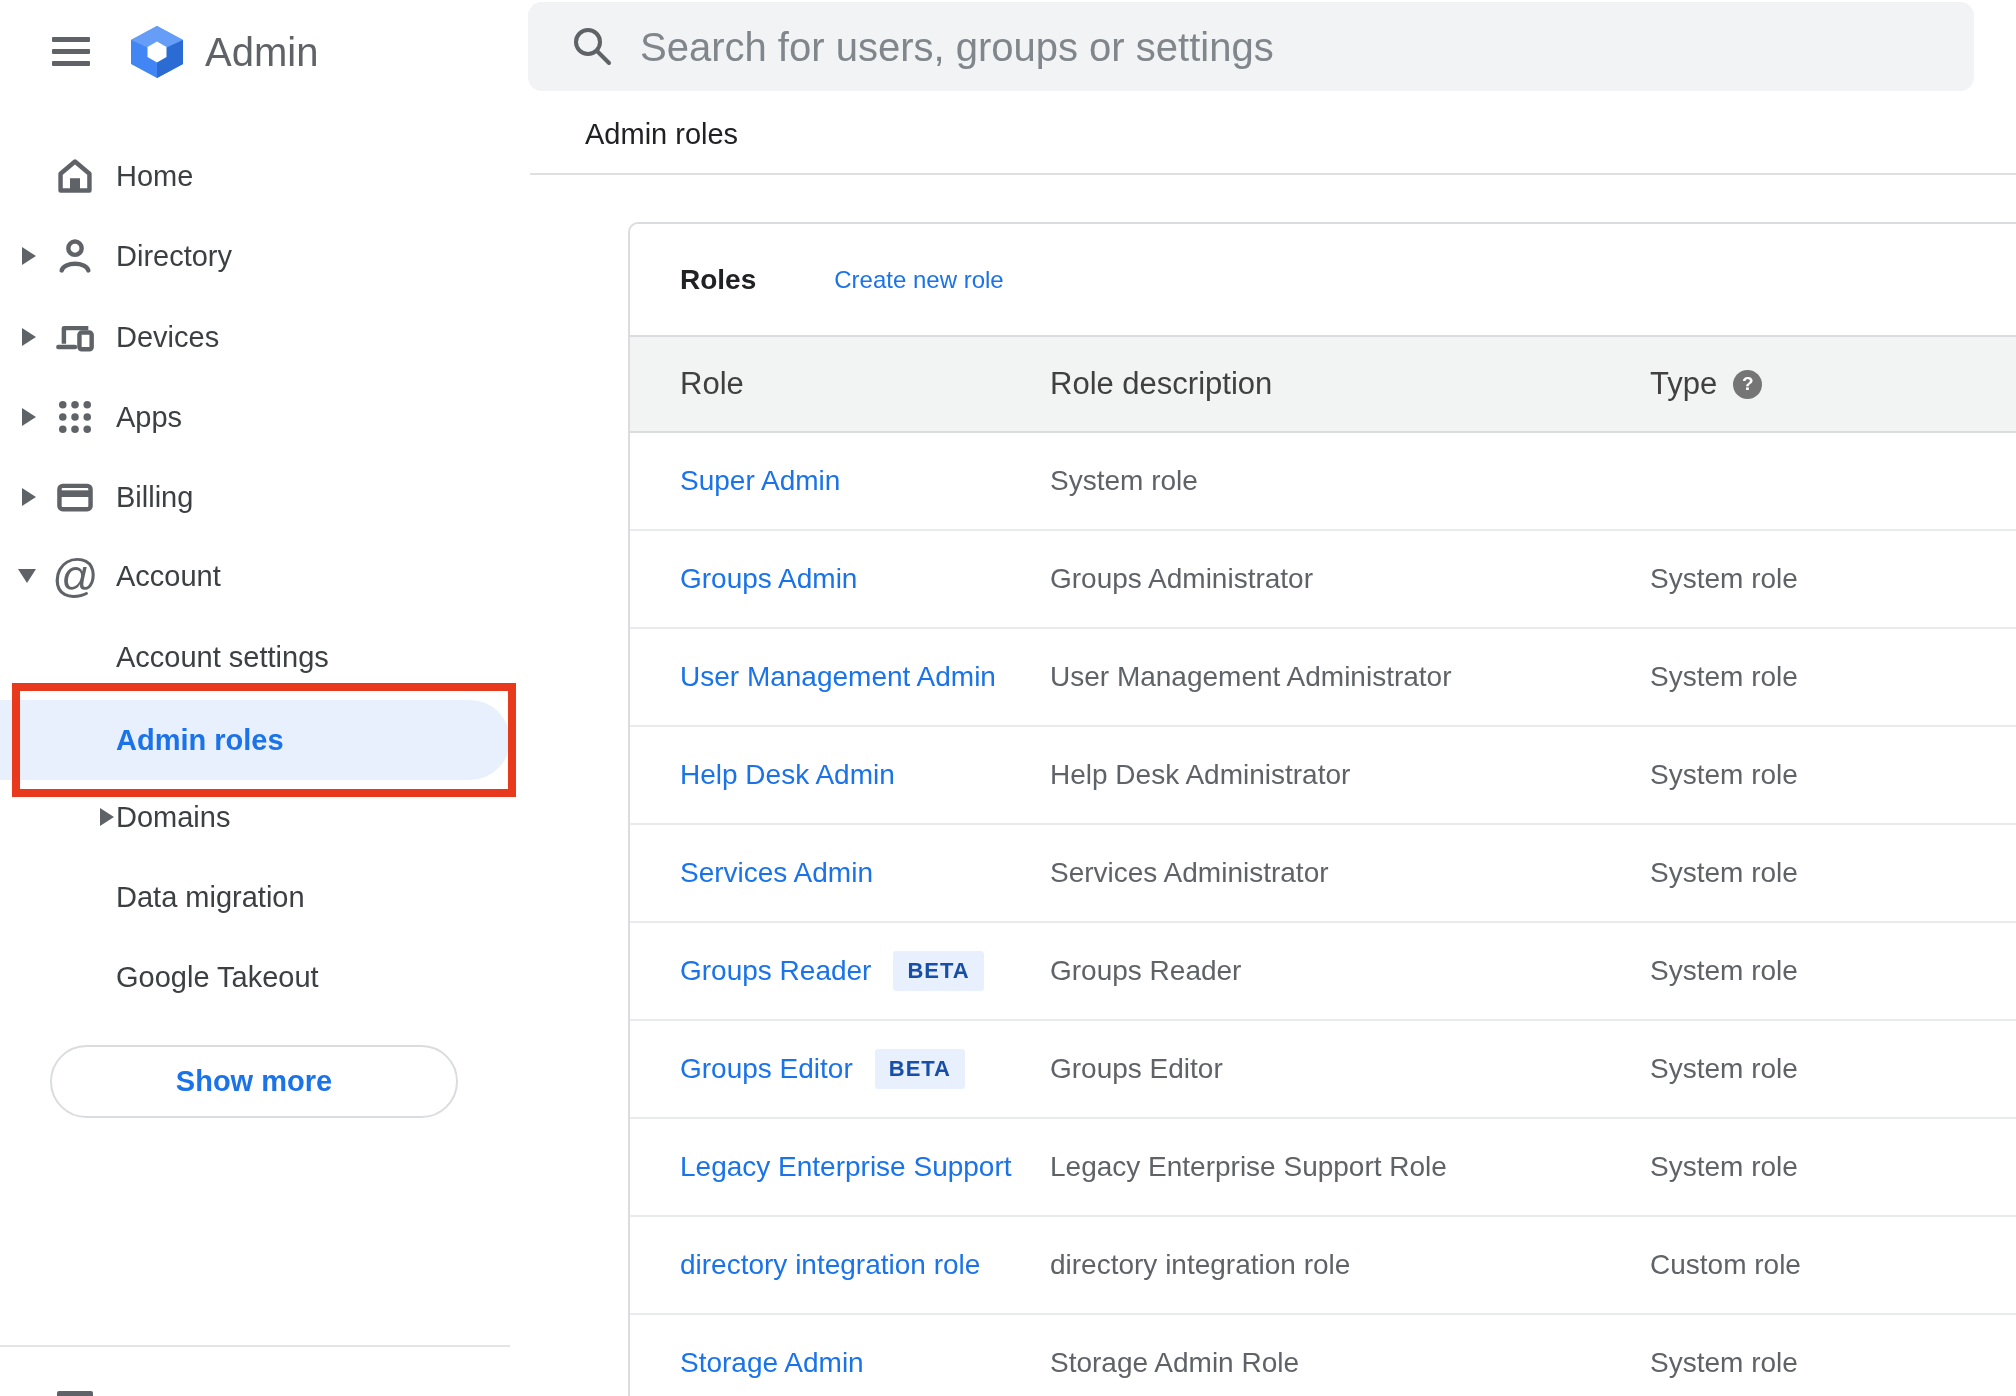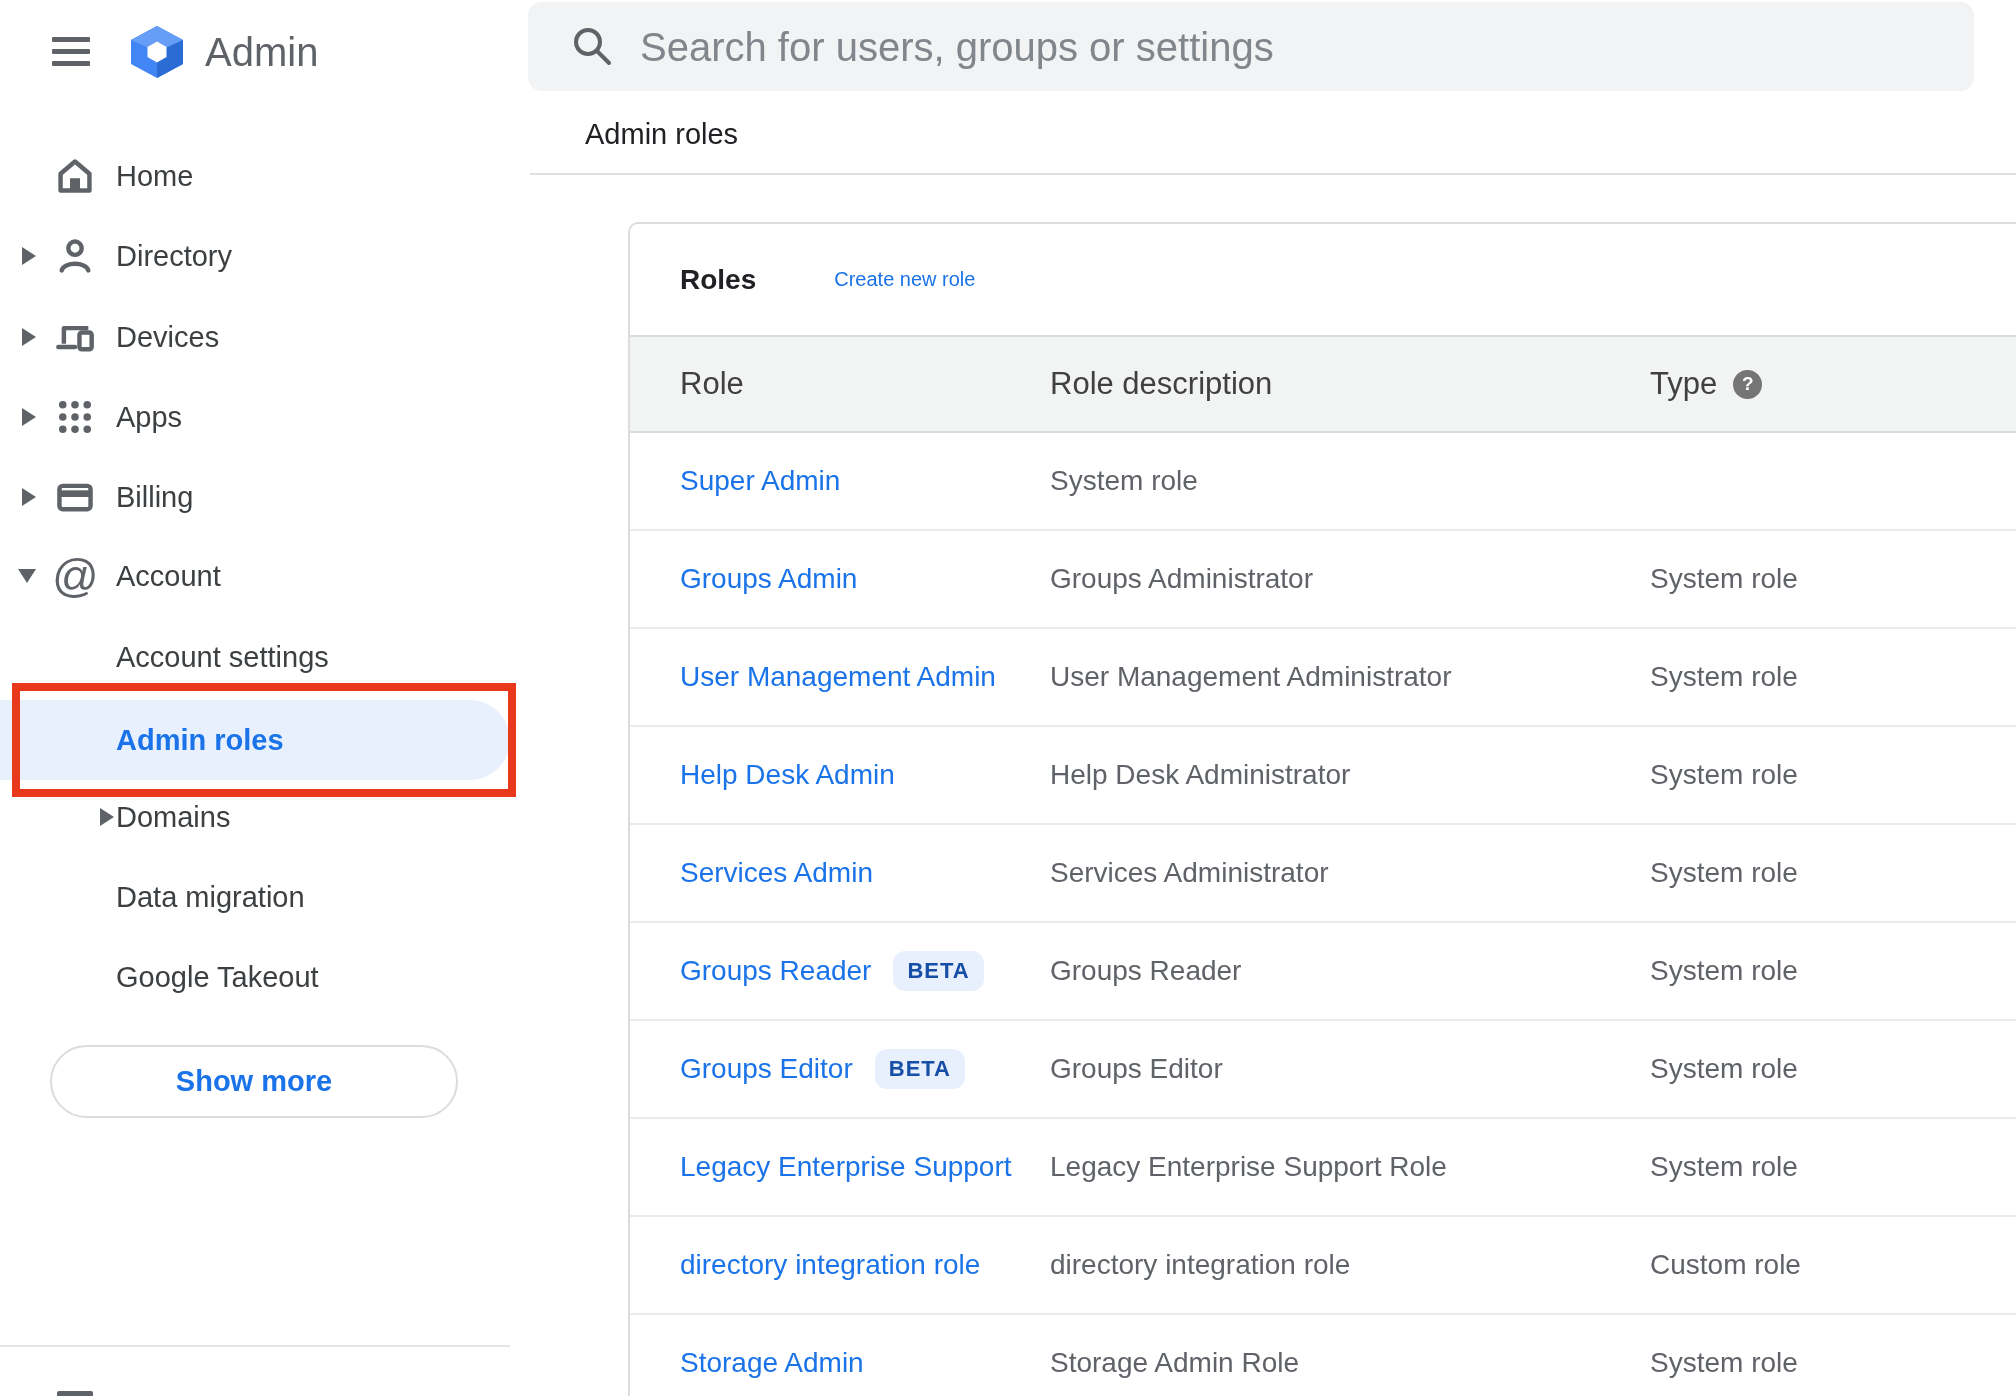--- a/index.html
+++ b/index.html
@@ -43,34 +43,34 @@
   .search-input{position:absolute;left:110px;top:0;width:1280px;height:89px;border:none;outline:none;background:transparent;
     font-size:40px;color:#202124;font-family:"Liberation Sans",sans-serif;}
   .search-input::placeholder{color:#80868b;opacity:1;}
   .breadcrumb{position:absolute;left:585px;top:118px;font-size:29px;color:#202124;}
   .top-divider{position:absolute;left:530px;top:173px;width:1486px;height:2px;background:#e0e0e0;}
   
   .card{position:absolute;left:628px;top:222px;width:1392px;height:1200px;background:#fff;
     border:2px solid #dadce0;border-right:none;box-sizing:border-box;border-radius:10px 0 0 0;}
   .card-titlerow{height:111px;display:flex;align-items:center;padding-left:50px;}
   .card-title{font-size:28px;font-weight:700;color:#202124;}
-  .create-link{font-size:20px;color:#1a73e8;margin-left:78px;cursor:pointer;}
+  .create-link{font-size:24px;color:#1a73e8;margin-left:78px;cursor:pointer;}
   .thead{height:98px;background:#f2f3f3;border-top:2px solid #dadce0;border-bottom:2px solid #dadce0;
     box-sizing:border-box;display:flex;align-items:center;padding-left:50px;}
   .col-role{width:370px;flex:none;}
   .col-desc{width:600px;flex:none;}
   .col-type{flex:1;display:flex;align-items:center;}
   .th{font-size:31px;color:#404040;}
   .help-circle{width:29px;height:29px;border-radius:50%;background:#757575;color:#fff;font-size:19px;font-weight:700;
     display:flex;align-items:center;justify-content:center;margin-left:16px;cursor:pointer;}
   .trow{height:98px;display:flex;align-items:center;padding-left:50px;border-bottom:2px solid #e8eaed;box-sizing:border-box;}
   .role-link{font-size:28px;color:#1a73e8;cursor:pointer;white-space:nowrap;}
   .cell-desc,.cell-type{font-size:28px;color:#5f6368;white-space:nowrap;}
   .beta-badge{display:inline-block;margin-left:22px;background:#e8f0fe;color:#174ea6;font-size:22px;font-weight:700;
-    padding:7px 14px;border-radius:12px;letter-spacing:1px;vertical-align:2px;}
+    padding:7px 14px;border-radius:3px;letter-spacing:1px;vertical-align:2px;}
   .col-role-flex{width:370px;flex:none;display:flex;align-items:center;}
   svg{display:block;}
 </style>
 </head>
 <body>
 
 <div class="sidebar">
 
   <div class="topbar-left">
     <div class="hamburger">

